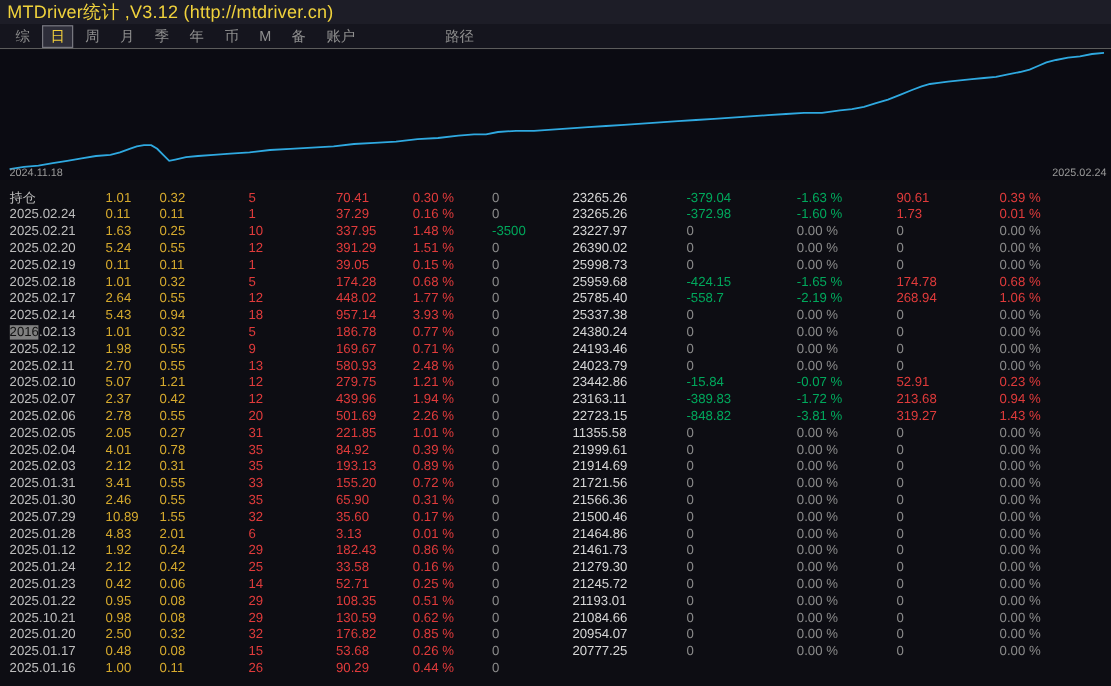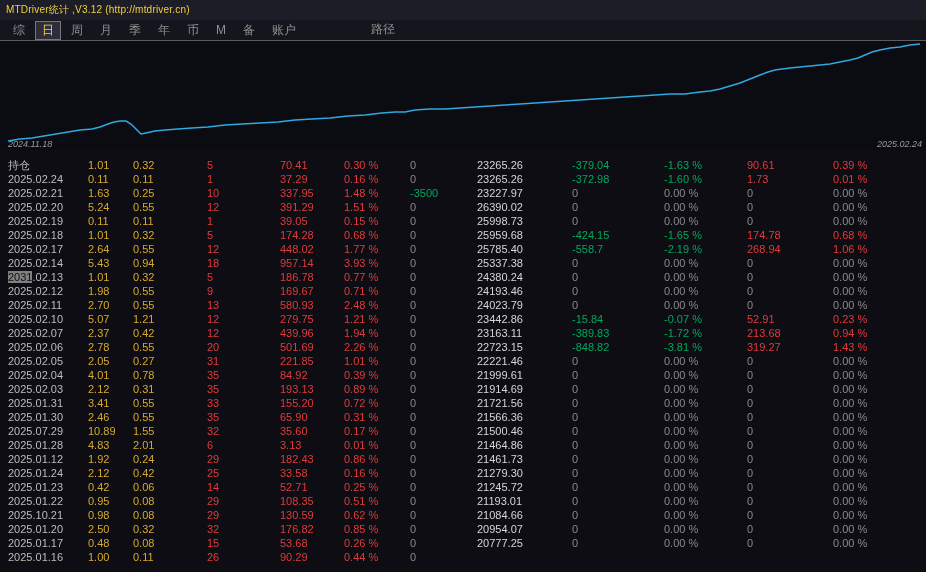--- a/index.html
+++ b/index.html
@@ -6,37 +6,37 @@
   html,body { width:926px; height:572px; overflow:hidden; }
   body {
     background:#0d0d13;
     font-family:"Liberation Sans", sans-serif;
     -webkit-font-smoothing:antialiased;
   }
   .titlebar {
     height:20px; background:#1d1d27; display:flex; align-items:center;
     padding-left:6px;
   }
-  .title { color:#f0d23c; font-size:10px; letter-spacing:0.2px; }
+  .title { color:#f0d23c; font-size:15px; letter-spacing:0.2px; }
   .menubar {
     height:21px; background:#15151e; border-bottom:1px solid #5c5c5c;
-    display:flex; align-items:flex-start; padding-left:6px;
+    display:flex; align-items:flex-end; padding-left:6px;
   }
   .mi {
     color:#8f8f8f; font-size:12px; padding:1px 7px; margin-right:3px;
     cursor:default; display:inline-block;
   }
   .mi.sel-tab {
     color:#f5d13b; background:#2e2e3a; border:1px solid #77777f;
     padding:0px 6px;
   }
   .mi.path { margin-left:58px; }
   .chart-wrap { position:relative; height:109px; background:#0b0b12; }
   .chart-wrap svg { display:block; width:926px; height:109px; }
-  .axis-label { position:absolute; bottom:1px; color:#9a9a9a; font-size:9px;font-style:italic; }
+  .axis-label { position:absolute; bottom:1px; color:#9a9a9a; font-size:9px; }
   .axis-label.left { left:8px; }
   .axis-label.right { right:4px; }
   .table-area { margin-top:8px; }
   .thead, .trow {
     display:grid;
     grid-template-columns:80px 45px 74px 73px 64px 66px 67px 95px 92px 83px 86px 1fr;
     padding-left:8px; height:14px; line-height:14px;
   }
   .cell {
     font-size:11px; white-space:nowrap; overflow:hidden;
@@ -178,21 +178,21 @@
         <div class="cell c-red">957.14</div>
         <div class="cell c-red">3.93 %</div>
         <div class="cell c-dim">0</div>
         <div class="cell c-bal">25337.38</div>
         <div class="cell c-dim">0</div>
         <div class="cell c-dim">0.00 %</div>
         <div class="cell c-dim">0</div>
         <div class="cell c-dim">0.00 %</div>
       </div>
       <div class="trow">
-        <div class="cell c-date"><span class="txtsel">2031</span>.02.13</div>
+        <div class="cell c-date"><span class="txtsel">2016</span>.02.13</div>
         <div class="cell c-lots">1.01</div>
         <div class="cell c-lots">0.32</div>
         <div class="cell c-red">5</div>
         <div class="cell c-red">186.78</div>
         <div class="cell c-red">0.77 %</div>
         <div class="cell c-dim">0</div>
         <div class="cell c-bal">24380.24</div>
         <div class="cell c-dim">0</div>
         <div class="cell c-dim">0.00 %</div>
         <div class="cell c-dim">0</div>
@@ -269,21 +269,21 @@
         <div class="cell c-red">1.43 %</div>
       </div>
       <div class="trow">
         <div class="cell c-date">2025.02.05</div>
         <div class="cell c-lots">2.05</div>
         <div class="cell c-lots">0.27</div>
         <div class="cell c-red">31</div>
         <div class="cell c-red">221.85</div>
         <div class="cell c-red">1.01 %</div>
         <div class="cell c-dim">0</div>
-        <div class="cell c-bal">22221.46</div>
+        <div class="cell c-bal">11355.58</div>
         <div class="cell c-dim">0</div>
         <div class="cell c-dim">0.00 %</div>
         <div class="cell c-dim">0</div>
         <div class="cell c-dim">0.00 %</div>
       </div>
       <div class="trow">
         <div class="cell c-date">2025.02.04</div>
         <div class="cell c-lots">4.01</div>
         <div class="cell c-lots">0.78</div>
         <div class="cell c-red">35</div>

